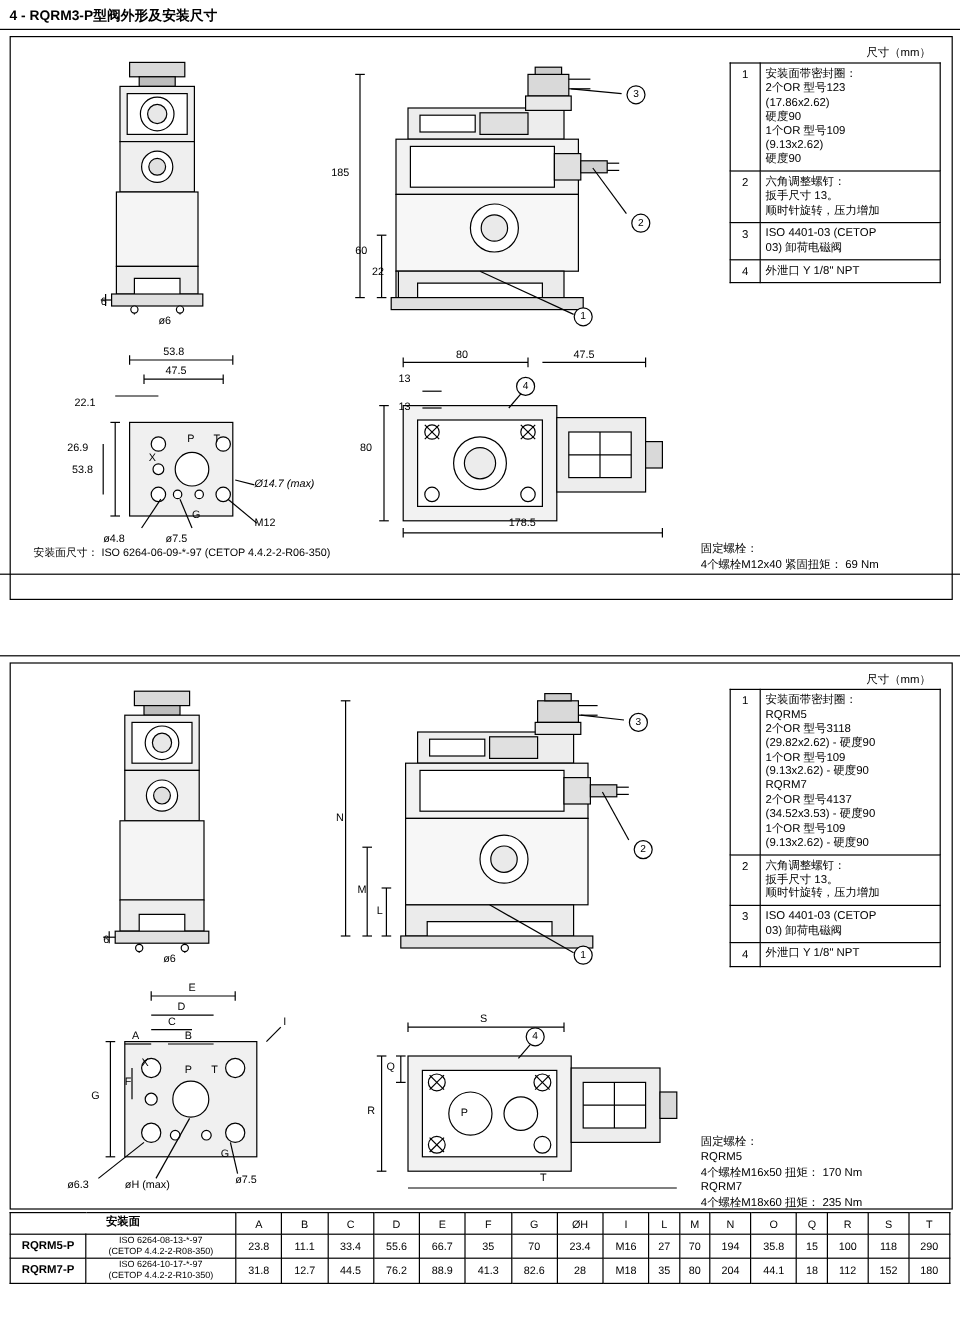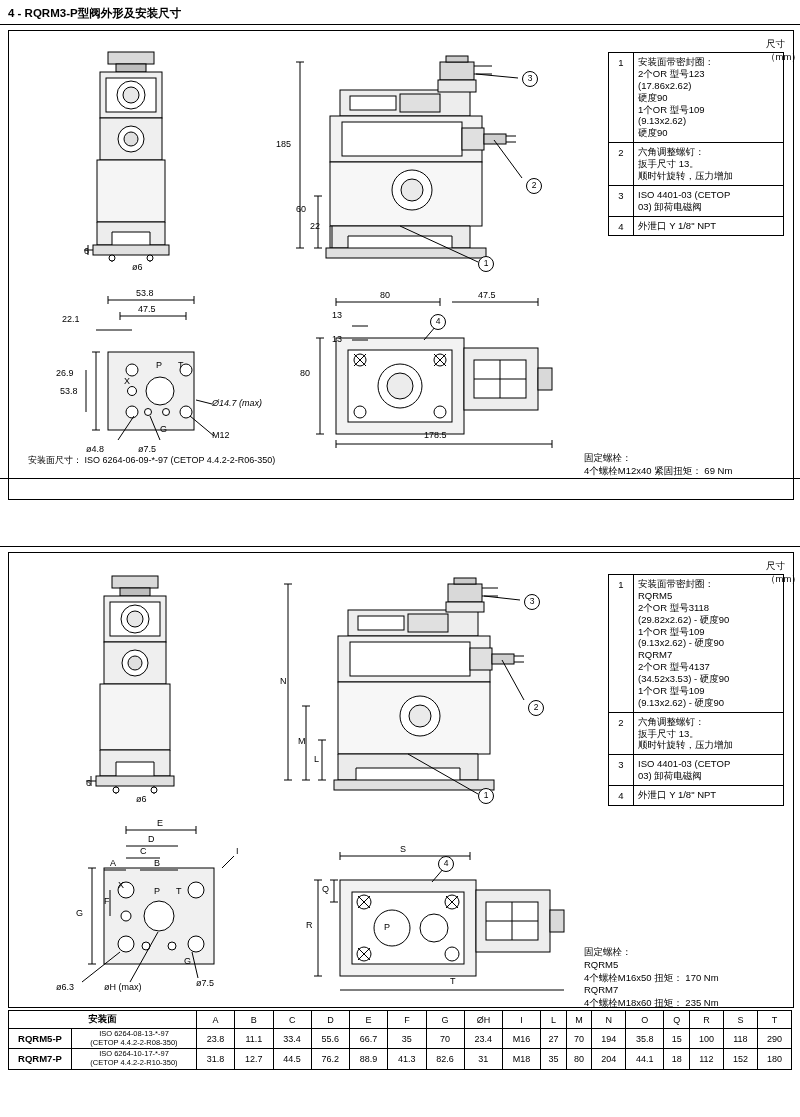--- a/index.html
+++ b/index.html
@@ -11,21 +11,21 @@
 
   .panel{position:absolute;border:1px solid #000;background:#fff;}
 
   .dim-label{position:absolute;font-size:9px;}
 
   
   .spec{position:absolute;border-collapse:collapse;font-size:9.5px;}
   .spec td{border:1px solid #000;vertical-align:top;padding:3px 4px;line-height:1.25;}
   .spec td.num{width:16px;text-align:center;font-size:9.5px;padding-top:4px;}
 
-  .units{position:absolute;font-size:9.5px;margin-left:44px;}
+  .units{position:absolute;font-size:9.5px;}
 
   .bolts{position:absolute;font-size:9.5px;line-height:1.35;}
 
   .mountnote{position:absolute;font-size:9px;}
 
   
   .datatable{position:absolute;border-collapse:collapse;font-size:9px;}
   .datatable td,.datatable th{border:1px solid #000;text-align:center;padding:1px 2px;font-weight:normal;}
   .datatable .rowhead{font-weight:bold;font-size:9.5px;width:58px;}
   .datatable .isocell{font-size:7.5px;line-height:1.15;width:120px;text-align:center;}
@@ -165,21 +165,21 @@
   </svg>
 
   <div class="dim-label" style="left:276px;top:139px;">185</div>
   <div class="dim-label" style="left:296px;top:204px;">60</div>
   <div class="dim-label" style="left:310px;top:221px;">22</div>
   <div class="dim-label" style="left:84px;top:246px;">6</div>
   <div class="dim-label" style="left:132px;top:262px;">ø6</div>
 
   <div class="dim-label" style="left:136px;top:288px;">53.8</div>
   <div class="dim-label" style="left:138px;top:304px;">47.5</div>
-  <div class="dim-label" style="left:62px;top:314px;">22.1</div>
+  <div class="dim-label" style="left:62px;top:330px;">22.1</div>
   <div class="dim-label" style="left:56px;top:368px;">26.9</div>
   <div class="dim-label" style="left:60px;top:386px;">53.8</div>
   <div class="dim-label" style="left:86px;top:444px;">ø4.8</div>
   <div class="dim-label" style="left:138px;top:444px;">ø7.5</div>
   <div class="dim-label" style="left:212px;top:430px;">M12</div>
   <div class="dim-label" style="left:212px;top:398px;font-style:italic;">Ø14.7 (max)</div>
 
   <div class="dim-label" style="left:380px;top:290px;">80</div>
   <div class="dim-label" style="left:478px;top:290px;">47.5</div>
   <div class="dim-label" style="left:332px;top:310px;">13</div>
@@ -478,21 +478,21 @@
       <td class="rowhead">RQRM7-P</td>
       <td class="isocell" style="white-space:pre-line;">ISO 6264-10-17-*-97
 (CETOP 4.4.2-2-R10-350)</td>
       <td>31.8</td>
       <td>12.7</td>
       <td>44.5</td>
       <td>76.2</td>
       <td>88.9</td>
       <td>41.3</td>
       <td>82.6</td>
-      <td>31</td>
+      <td>28</td>
       <td>M18</td>
       <td>35</td>
       <td>80</td>
       <td>204</td>
       <td>44.1</td>
       <td>18</td>
       <td>112</td>
       <td>152</td>
       <td>180</td>
     </tr>

